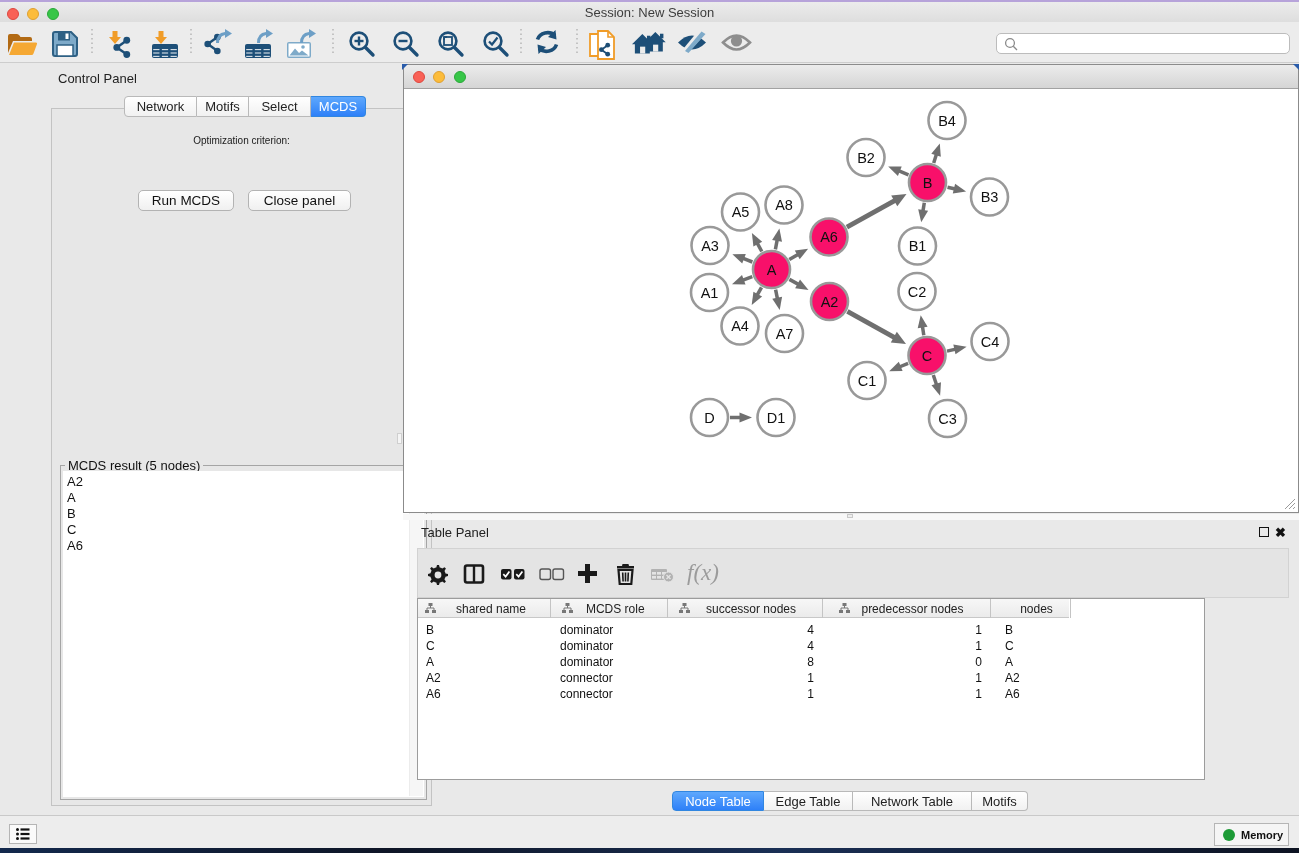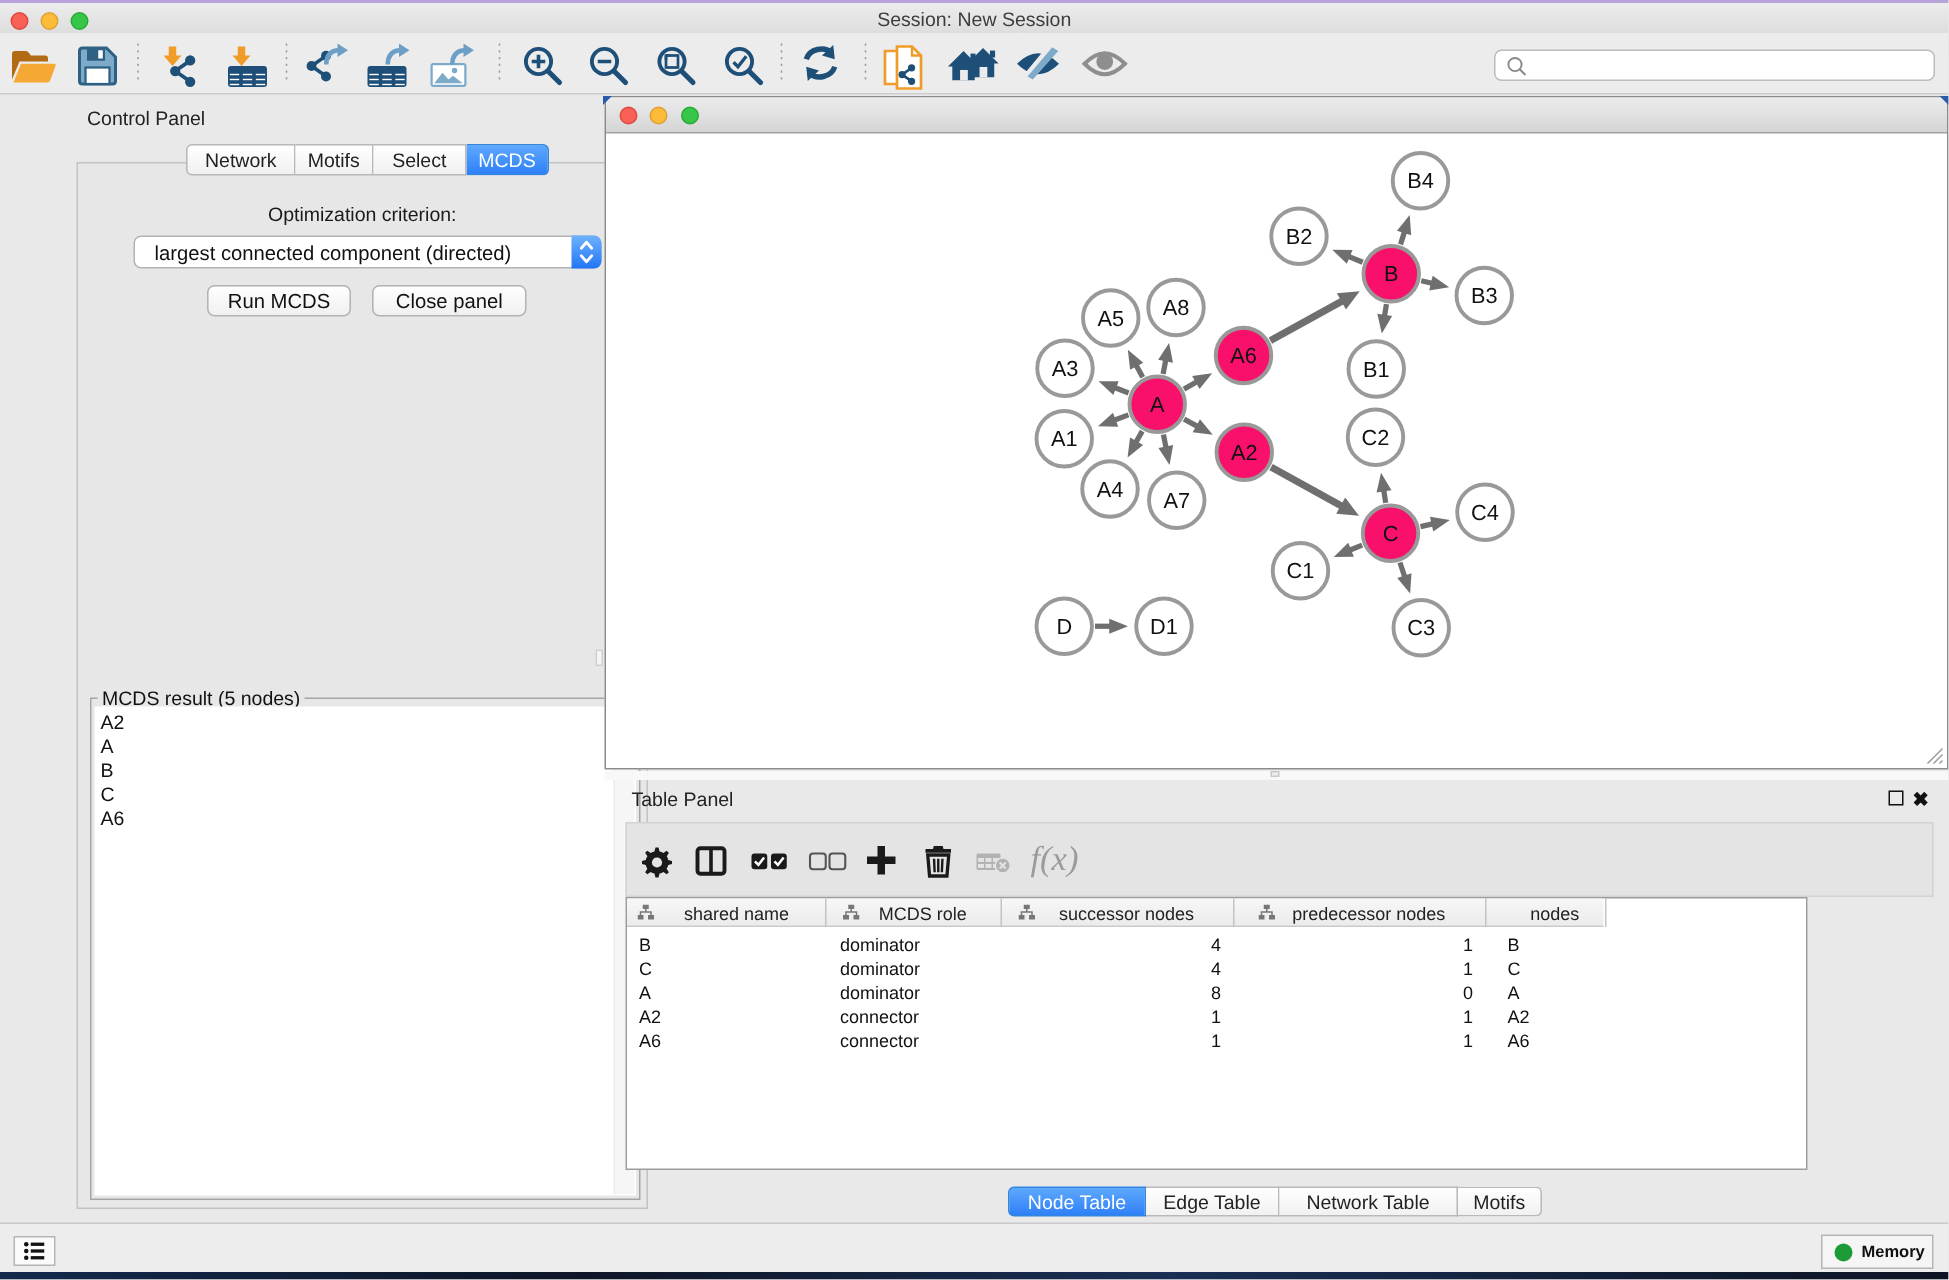--- a/index.html
+++ b/index.html
@@ -173,31 +173,22 @@
 
   <div class="abs" style="left:5px;top:45px;width:381px;height:698px;background:#e7e7e7;border:1px solid #c3c3c3;"></div>
 
   <div class="abs" style="left:78px;top:33px;height:21px;">
     <div style="float:left;width:73px;height:21px;background:linear-gradient(#ffffff,#f1f1f1);border:1px solid #b9b9b9;border-radius:4px 0 0 4px;text-align:center;font-size:13px;line-height:20px;color:#222;">Network</div>
     <div style="float:left;width:52px;height:21px;background:linear-gradient(#ffffff,#f1f1f1);border:1px solid #b9b9b9;border-left:none;text-align:center;font-size:13px;line-height:20px;color:#222;">Motifs</div>
     <div style="float:left;width:62px;height:21px;background:linear-gradient(#ffffff,#f1f1f1);border:1px solid #b9b9b9;border-left:none;text-align:center;font-size:13px;line-height:20px;color:#222;">Select</div>
     <div style="float:left;width:55px;height:21px;background:linear-gradient(#5ea8fd,#2e80f8);border:1px solid #3186e0;border-left:none;border-radius:0 4px 4px 0;text-align:center;font-size:13px;line-height:20px;color:#fff;">MCDS</div>
   </div>
 
-  <div class="abs" style="left:0;top:72px;width:391px;text-align:center;font-size:13px;color:#1a1a1a;">Optimization criterion:</div>
-
-  <div class="abs" style="left:43px;top:94px;width:312px;height:22px;background:#fff;border:1px solid #b3b3b3;border-radius:5px;">
-    <div class="abs" style="left:13px;top:3px;font-size:13.5px;color:#111;">largest connected component (directed)</div>
-    <div class="abs" style="right:-1px;top:-1px;width:20px;height:22px;background:linear-gradient(#6db2fd,#2376f5);border-radius:0 5px 5px 0;">
-      <svg width="20" height="22" viewBox="0 0 20 22">
-          <path d="M6.5 8.5 L10 4.5 L13.5 8.5" fill="none" stroke="#fff" stroke-width="1.8" stroke-linecap="round" stroke-linejoin="round"></path>
-          <path d="M6.5 13.5 L10 17.5 L13.5 13.5" fill="none" stroke="#fff" stroke-width="1.8" stroke-linecap="round" stroke-linejoin="round"></path>
-        </svg>
-    </div>
-  </div>
+  <div class="abs" style="left:0;top:72px;width:391px;text-align:center;font-size:10px;color:#1a1a1a;">Optimization criterion:</div>
+
 
   <div class="abs" style="left:92px;top:127px;width:96px;height:21px;background:linear-gradient(#ffffff,#f0f0f0);border:1px solid #b3b3b3;border-radius:5px;text-align:center;font-size:13.5px;line-height:19px;color:#111;">Run MCDS</div>
   <div class="abs" style="left:202px;top:127px;width:103px;height:21px;background:linear-gradient(#ffffff,#f0f0f0);border:1px solid #b3b3b3;border-radius:5px;text-align:center;font-size:13.5px;line-height:19px;color:#111;">Close panel</div>
 
   <div class="abs" style="left:14px;top:402px;width:367px;height:335px;border:1px solid #a5a5a5;"></div>
   <div class="abs" style="left:19px;top:395px;font-size:13px;color:#111;background:#e7e7e7;padding:0 3px;">MCDS result (5 nodes)</div>
   <div class="abs" style="left:17px;top:408px;width:361px;height:326px;background:#fff;">
     <div class="abs" style="right:1px;top:1px;width:14px;height:324px;background:#f6f6f6;border-left:1px solid #ececec;"></div>
     <div style="padding:3px 0 0 4px;font-size:13px;line-height:16px;color:#111;">A2<br>A<br>B<br>C<br>A6</div>
   </div>

